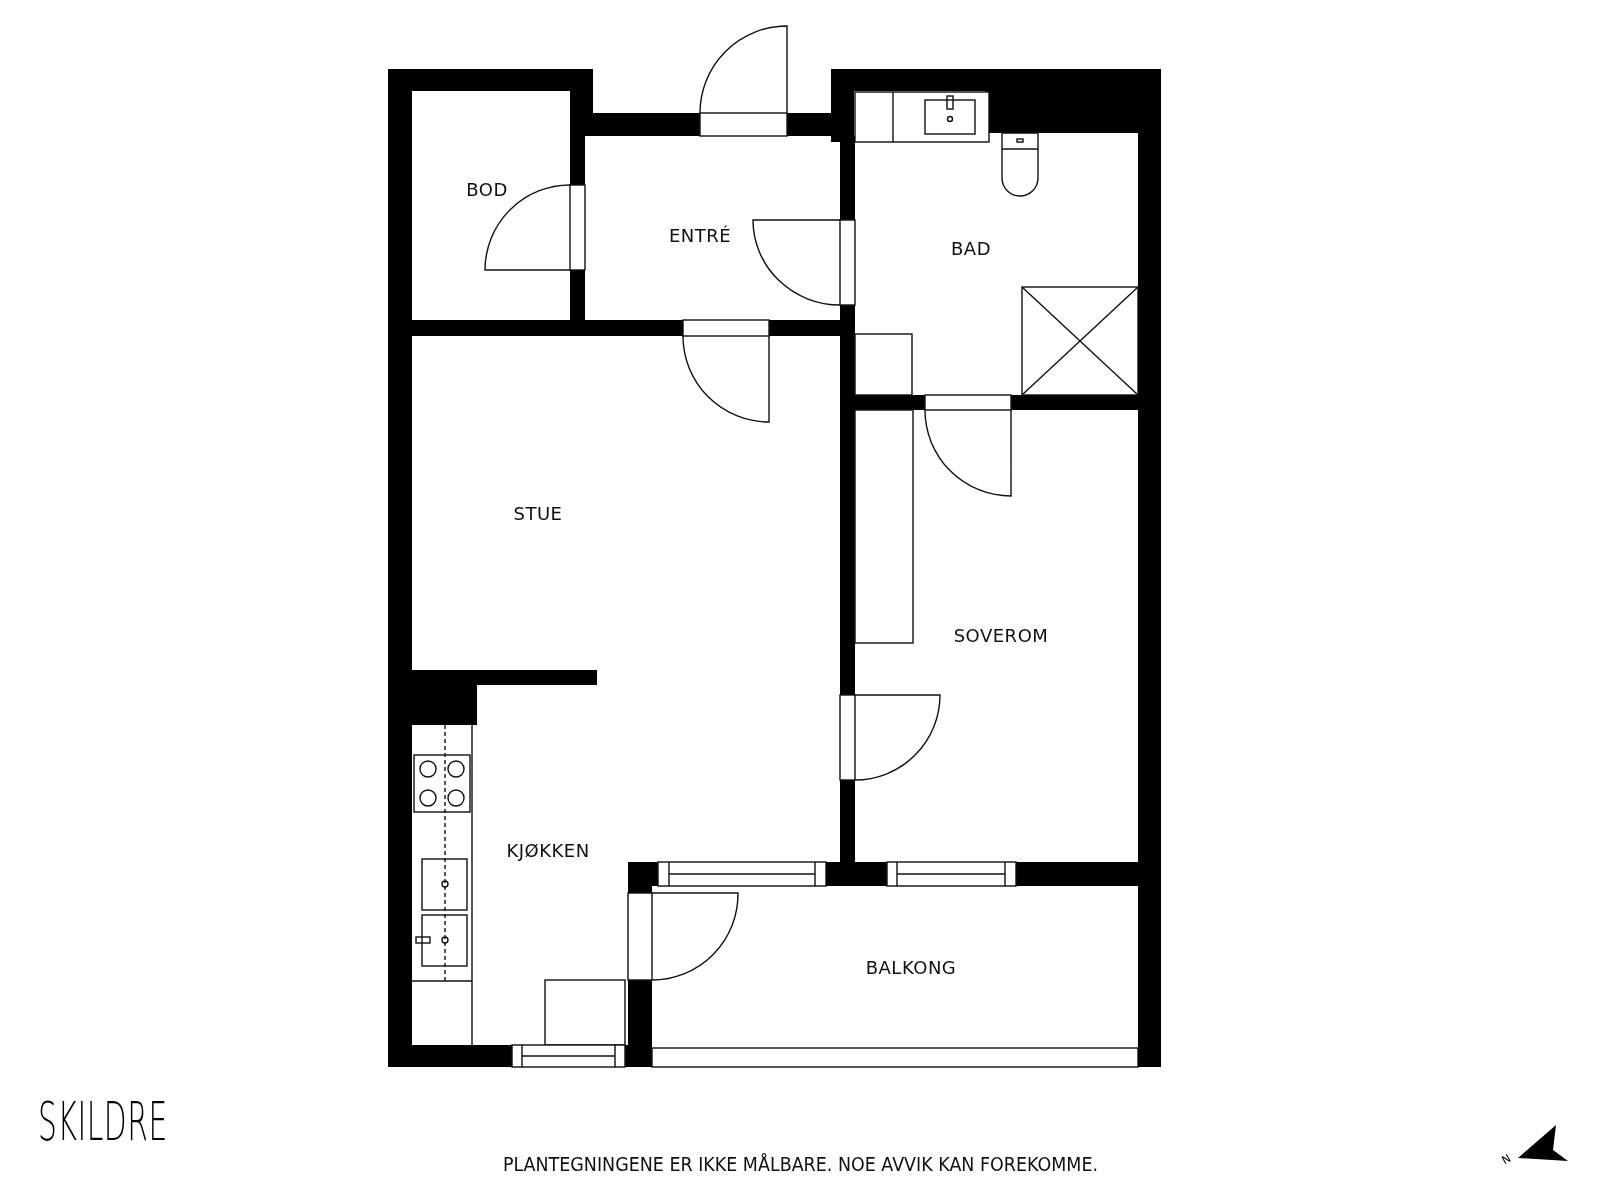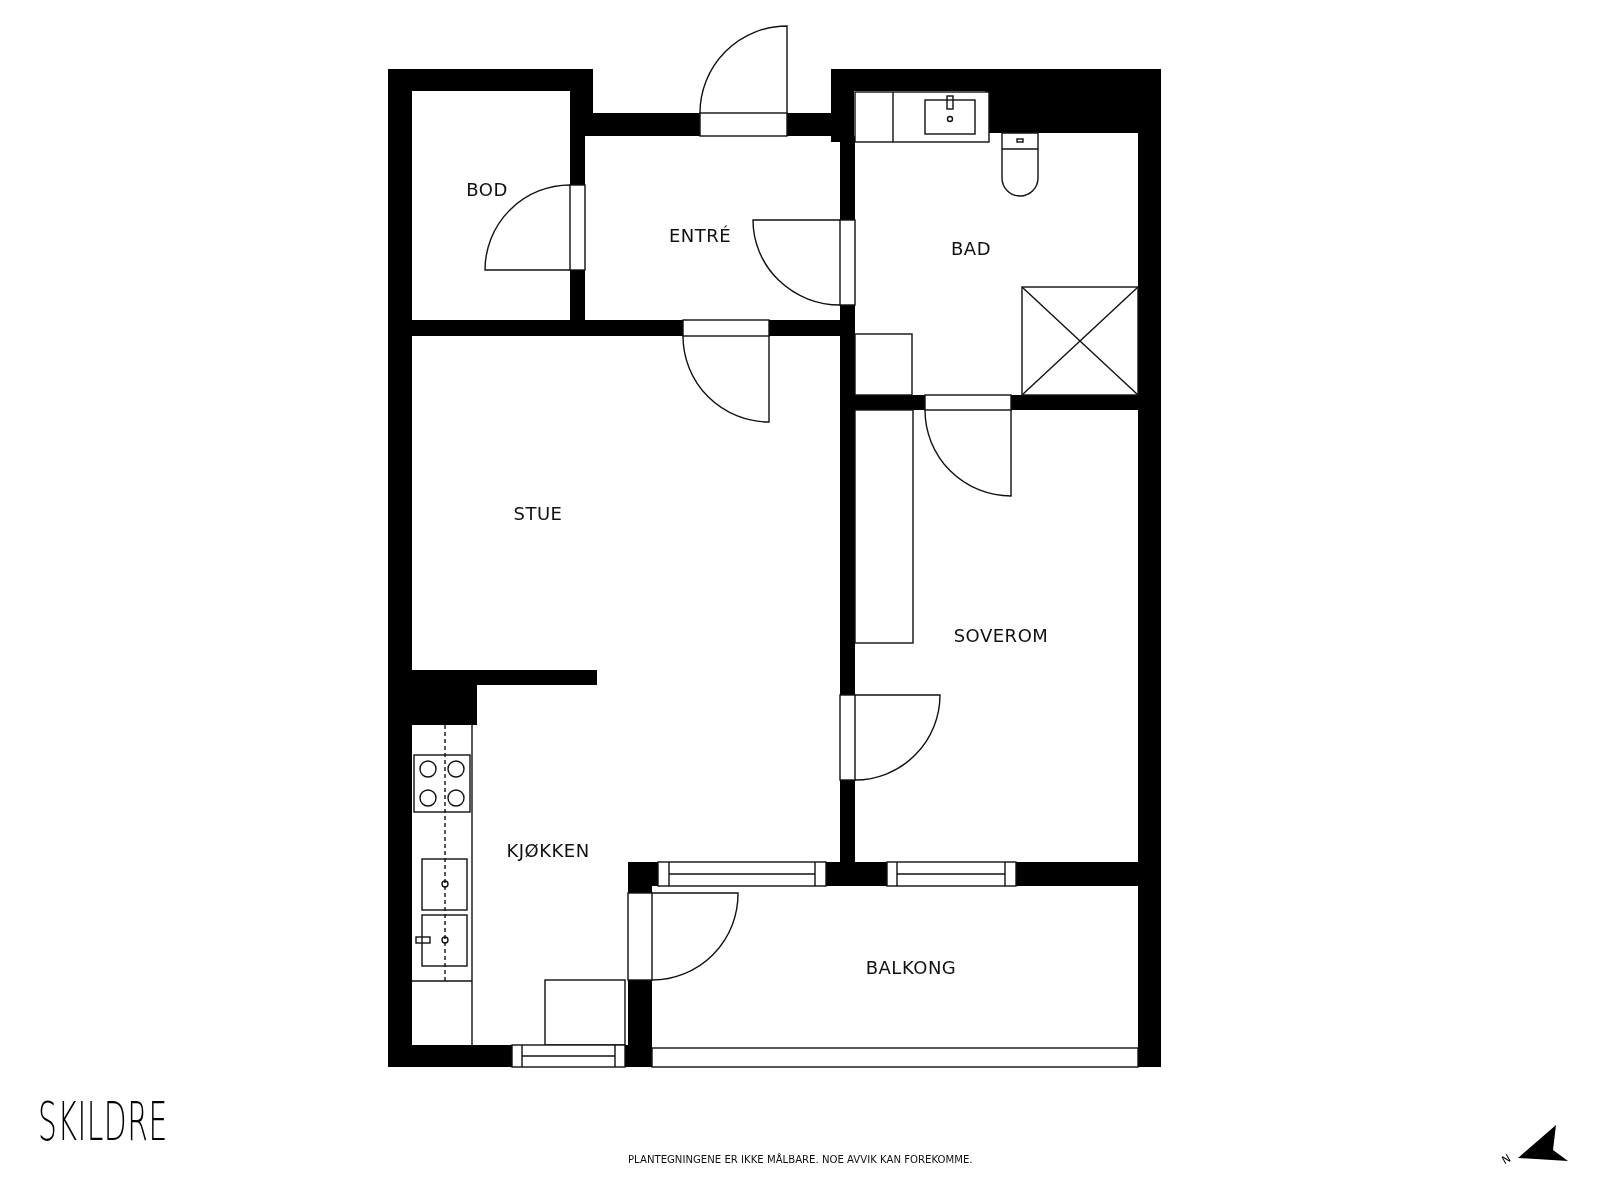--- a/index.html
+++ b/index.html
@@ -1,20 +1,20 @@
 <!DOCTYPE html>
 <html><head>
 <meta charset="utf-8">
 <style>
   html, body { margin:0; padding:0; background:#ffffff; }
   body { width:1600px; height:1200px; position:relative; overflow:hidden; font-family:"DejaVu Sans Condensed","DejaVu Sans", sans-serif; }
   #plan { position:absolute; left:0; top:0; width:1600px; height:1200px; }
   .room-label { font-family:"DejaVu Sans", sans-serif; font-size:18px; fill:#111; letter-spacing:0.5px; }
   .brand { position:absolute; left:38px; top:1090px; font-family:"DejaVu Sans", sans-serif; font-size:54px; color:#000; transform:scaleX(0.55); transform-origin:left top; letter-spacing:1px; font-weight:300; }
-  .disclaimer { position:absolute; left:0; width:1600px; top:1153px; text-align:center; font-family:"DejaVu Sans", sans-serif; font-size:11px; color:#111; }
+  .disclaimer { position:absolute; left:0; width:1600px; top:1153px; text-align:center; font-family:"DejaVu Sans", sans-serif; font-size:19px; color:#111; }
   .disclaimer span { display:inline-block; transform:scaleX(0.92); }
   .compass { position:absolute; left:1500px; top:1115px; width:70px; height:50px; }
 </style>
 </head>
 <body>
 
 <svg id="plan" viewBox="0 0 1600 1200" xmlns="http://www.w3.org/2000/svg">
 
   <g fill="#000">
 

